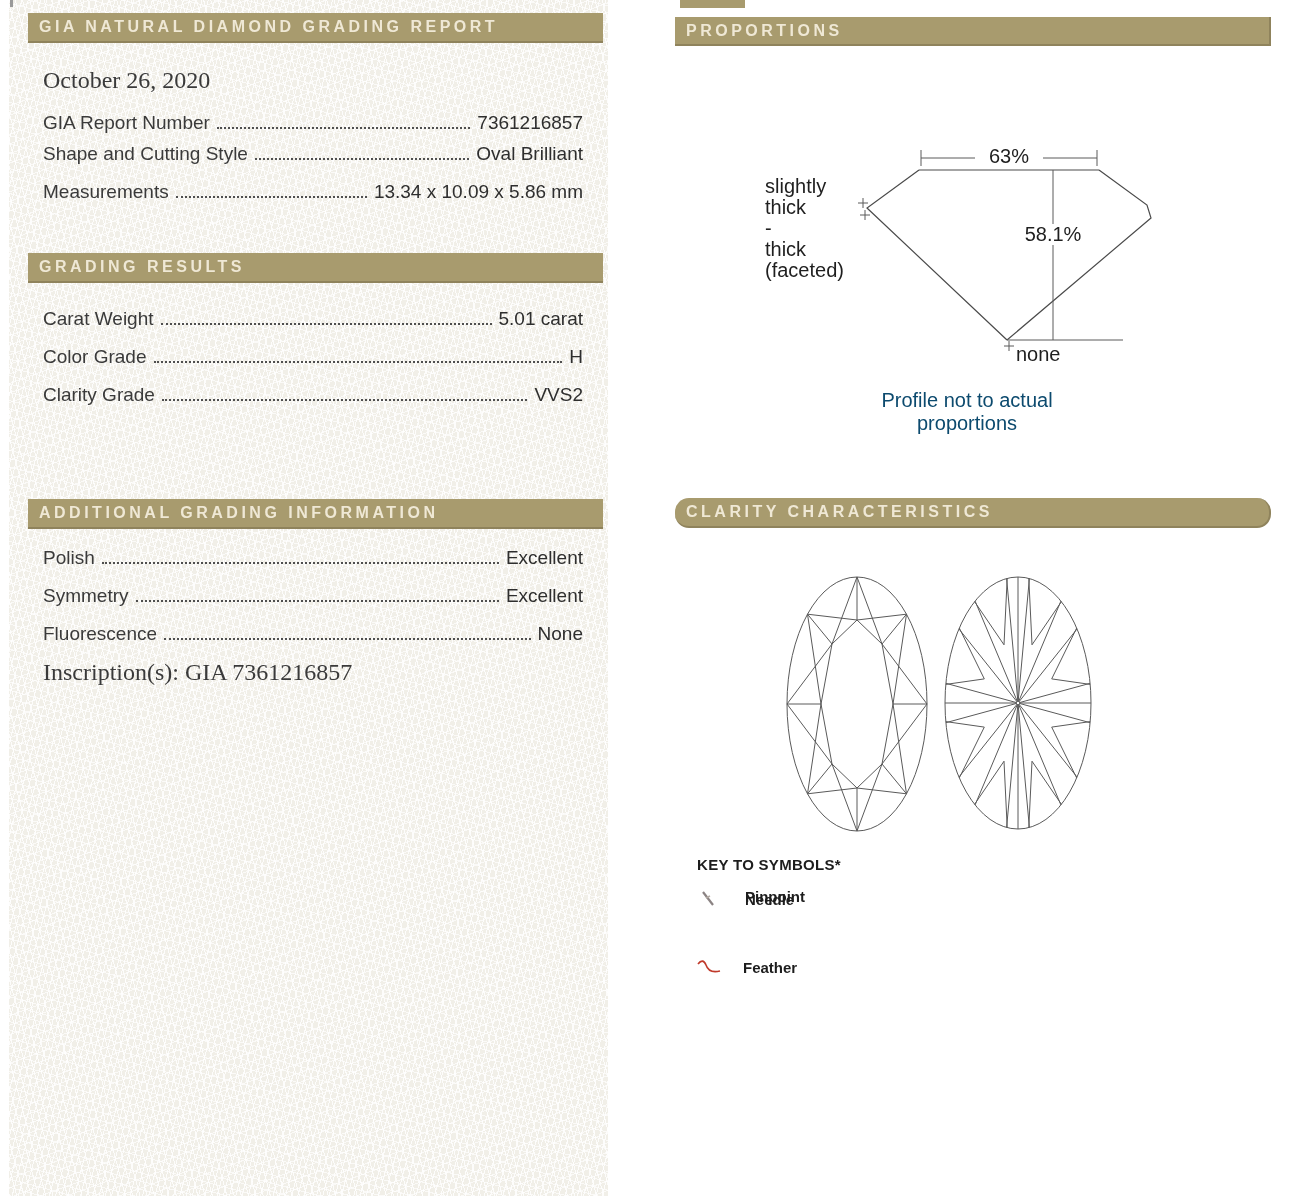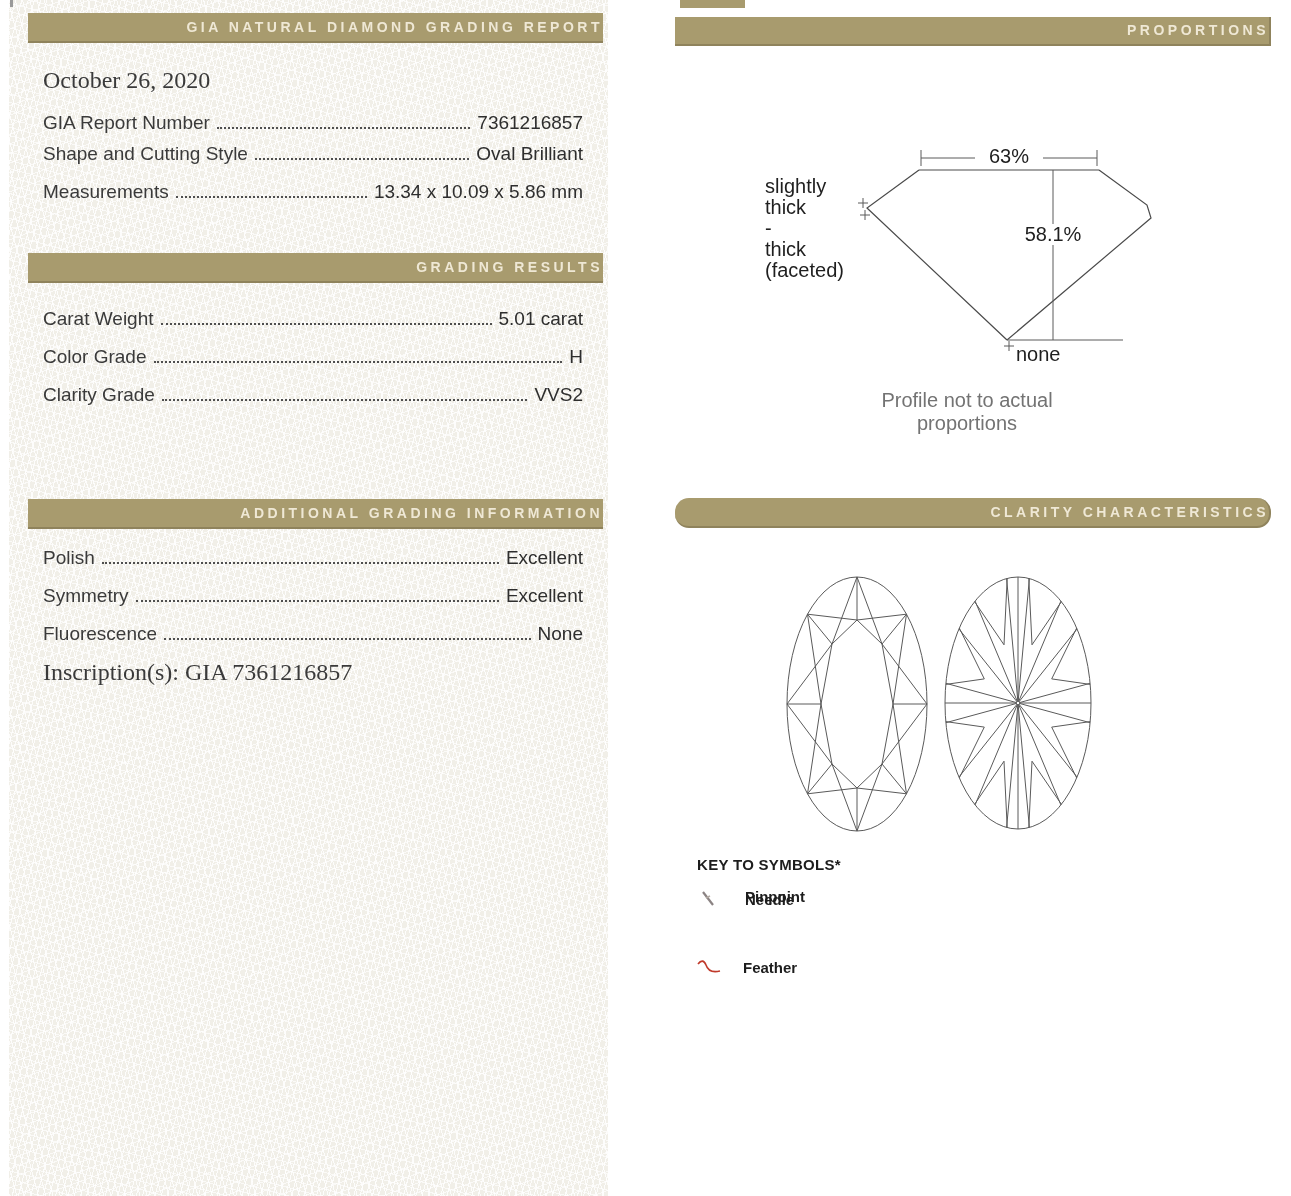--- a/index.html
+++ b/index.html
@@ -21,22 +21,22 @@
     background-image:
       repeating-linear-gradient(105deg, rgba(255,255,255,.85) 0 1px, rgba(255,255,255,0) 1px 6px),
       repeating-linear-gradient(75deg,  rgba(255,255,255,.85) 0 1px, rgba(255,255,255,0) 1px 7px),
       repeating-linear-gradient(15deg,  rgba(255,255,255,.7)  0 1px, rgba(255,255,255,0) 1px 8px),
       repeating-linear-gradient(160deg, rgba(255,255,255,.7)  0 1px, rgba(255,255,255,0) 1px 9px);
   }
 
   .bar{
     position:absolute;height:30px;background:var(--bar);
     border-bottom:2px solid var(--bar-edge);
-    color:var(--bar-text);font-size:14px;font-weight:700;letter-spacing:3.5px;
-    line-height:28px;padding-left:11px;white-space:nowrap;overflow:hidden;text-align:right;
+    color:var(--bar-text);font-size:16px;font-weight:700;letter-spacing:3.5px;
+    line-height:28px;padding-left:11px;white-space:nowrap;overflow:hidden;
   }
   .bar.left{left:28px;width:575px;}
   .bar.right{left:675px;width:596px;border-right:2px solid var(--bar-edge);}
 
   .frag{position:absolute;background:var(--bar);}
 
   .row{
     position:absolute;left:43px;width:540px;display:flex;align-items:flex-end;
     font-size:19px;color:var(--ink);line-height:22px;white-space:nowrap;
   }
@@ -45,21 +45,21 @@
   .row .value{flex:0 0 auto;color:#2e2e2e;}
   .plain{position:absolute;left:43px;font-size:24px;color:var(--ink);line-height:22px;white-space:nowrap;font-family:Liberation Serif, serif;}
 
   svg{position:absolute;overflow:visible;}
   .stroke{stroke:#4a4a4a;stroke-width:1.2;fill:none;}
   .thin{stroke:#5a5a5a;stroke-width:1;fill:none;}
 
   .diag-label{position:absolute;font-size:20px;color:#1f1f1f;line-height:21px;}
   .on-line{background:#fff;text-align:center;padding:0 3px;z-index:5;}
   .caption{position:absolute;left:842px;top:389px;width:250px;text-align:center;
-    font-size:20px;color:#737373;}
+    font-size:20px;color:#0c4a6e;}
 
   .key-title{position:absolute;left:697px;top:856px;font-size:15px;font-weight:700;
     color:#1d1d1d;letter-spacing:.3px;}
   .key-row{position:absolute;display:flex;align-items:center;gap:23px;}
   .key-row .key-label{font-size:15px;font-weight:700;color:#1d1d1d;}
   .key-icon{position:relative;width:24px;height:20px;flex:0 0 auto;}
   .key-icon svg{position:absolute;left:0;top:0;}
 </style>
 </head>
 <body>

